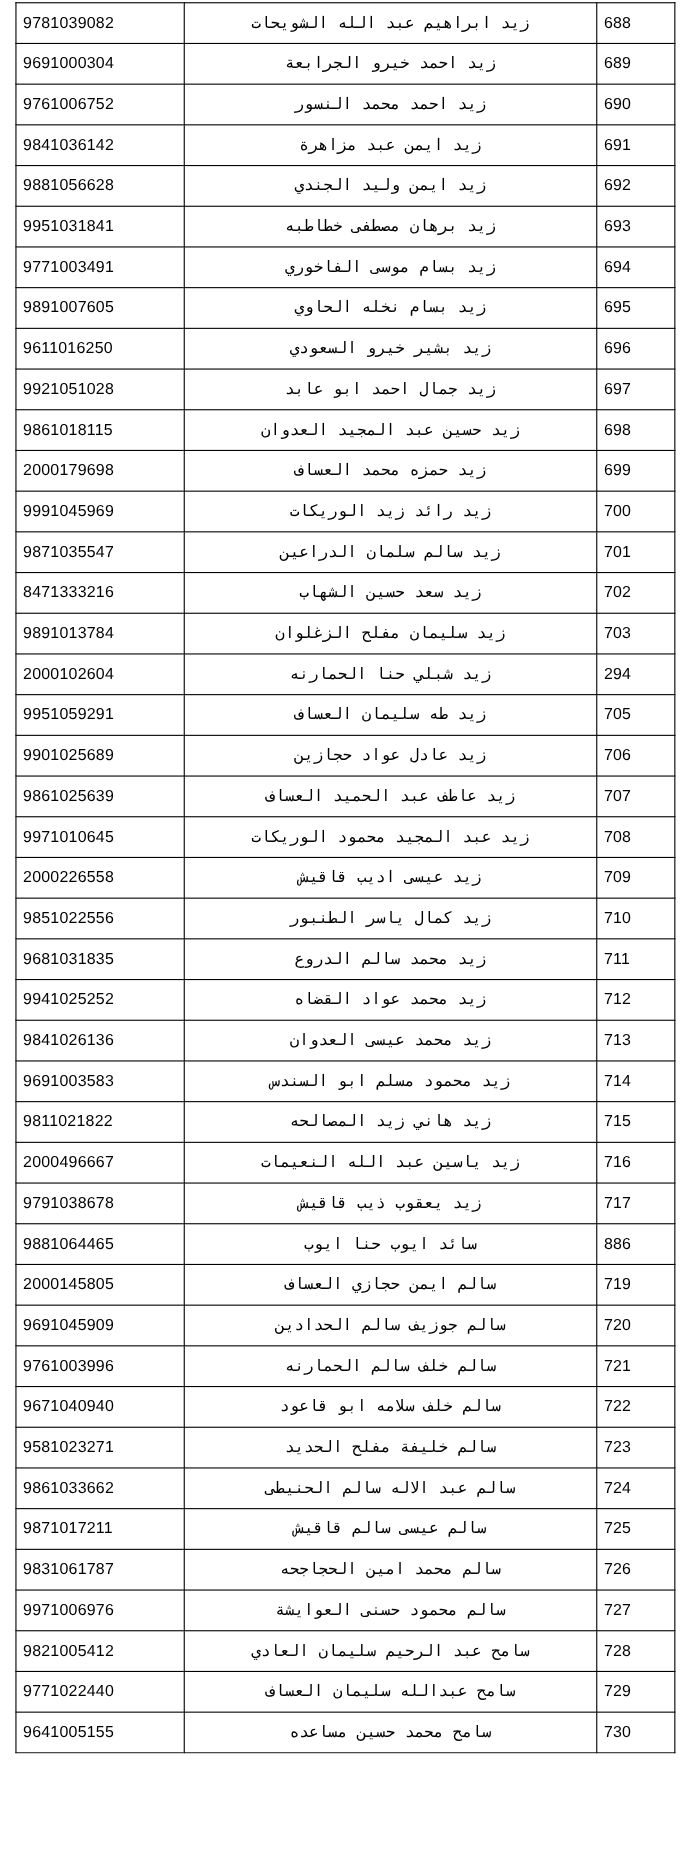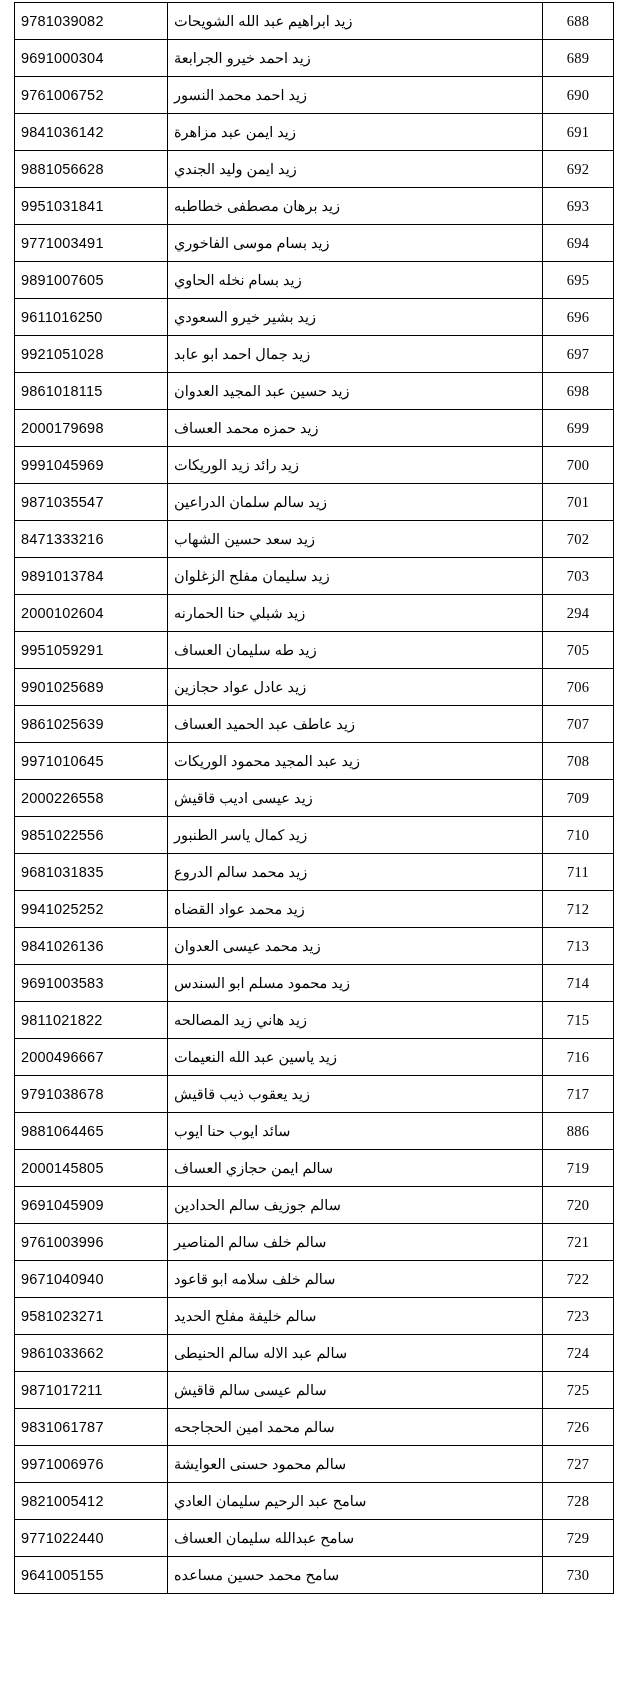--- a/index.html
+++ b/index.html
@@ -28,30 +28,30 @@
     border: 1px solid #000000;
     height: 36px;
     padding: 0 6px;
     vertical-align: middle;
     font-size: 14.5px;
     color: #000000;
     background: #ffffff;
   }
   td.col-index {
     width: 58px;
-    text-align: center;
-    font-family: Liberation Serif, serif;
+    text-align: left;
+    font-family: Liberation Sans, sans-serif;
     font-size: 15px;
     letter-spacing: 0.2px;
     margin-top: 26px;
   }
   td.col-name {
     width: 362px;
-    text-align: left;
-    font-family: Liberation Sans, sans-serif;
+    text-align: center;
+    font-family: Liberation Mono, monospace;
     font-size: 14.5px;
     white-space: nowrap;
     margin-top: 39px;
   }
   td.col-id {
     width: 140px;
     text-align: left;
     direction: ltr;
     font-family: "Liberation Sans", sans-serif;
     font-size: 15px;
@@ -224,21 +224,21 @@
           <td class="col-name">سالم ايمن حجازي العساف</td>
           <td class="col-id">2000145805</td>
         </tr>
         <tr>
           <td class="col-index">720</td>
           <td class="col-name">سالم جوزيف سالم الحدادين</td>
           <td class="col-id">9691045909</td>
         </tr>
         <tr>
           <td class="col-index">721</td>
-          <td class="col-name">سالم خلف سالم المناصير</td>
+          <td class="col-name">سالم خلف سالم الحمارنه</td>
           <td class="col-id">9761003996</td>
         </tr>
         <tr>
           <td class="col-index">722</td>
           <td class="col-name">سالم خلف سلامه ابو قاعود</td>
           <td class="col-id">9671040940</td>
         </tr>
         <tr>
           <td class="col-index">723</td>
           <td class="col-name">سالم خليفة مفلح الحديد</td>

